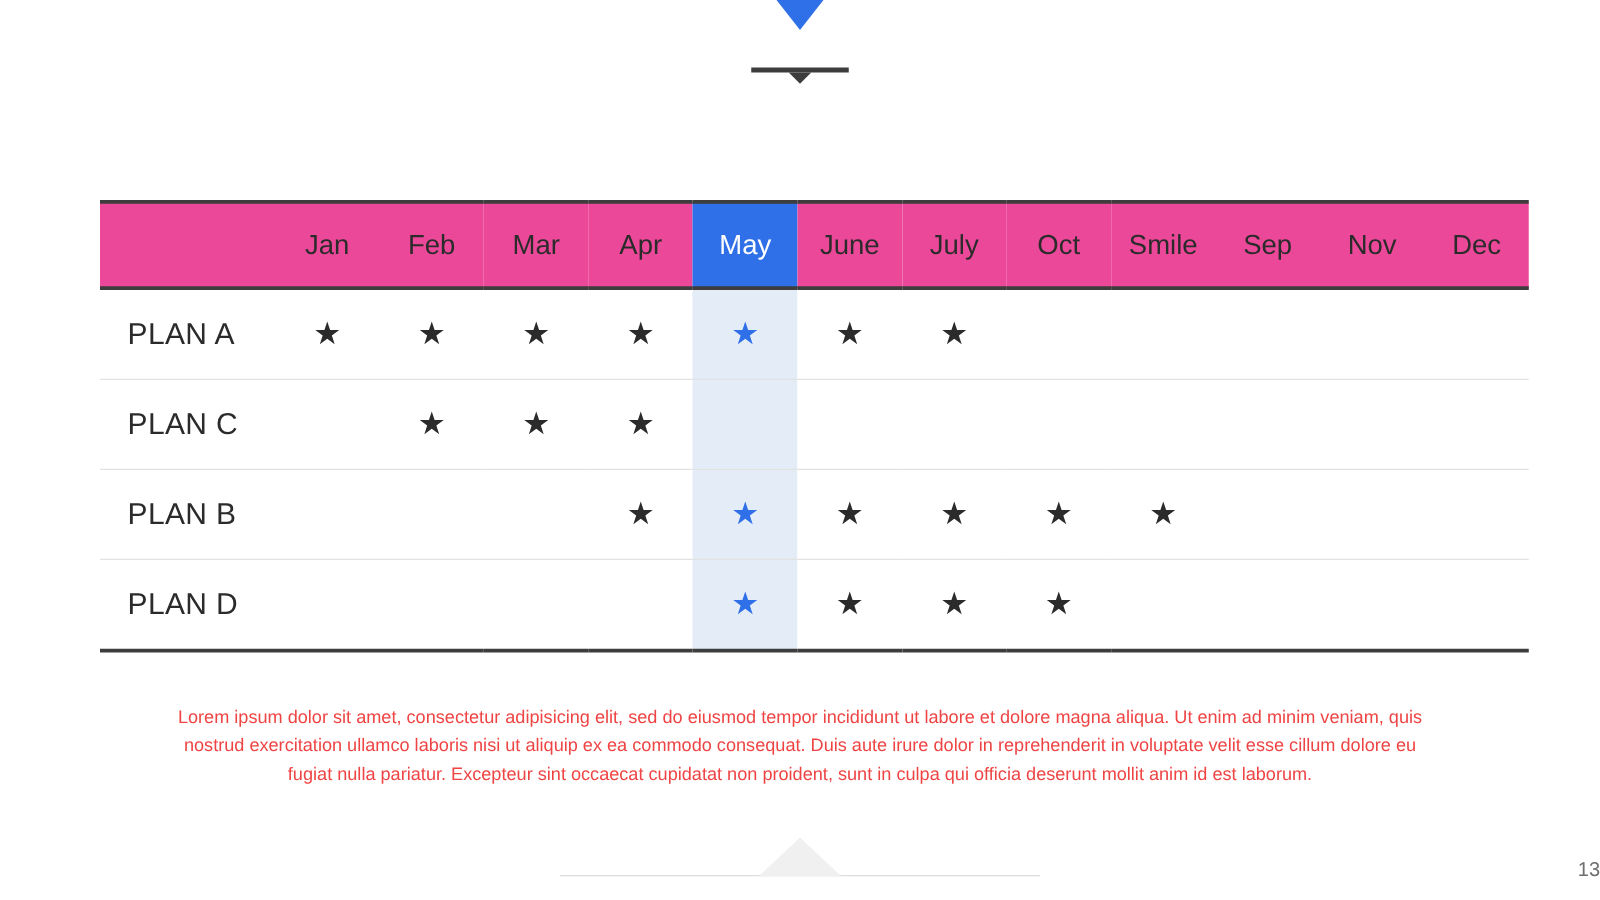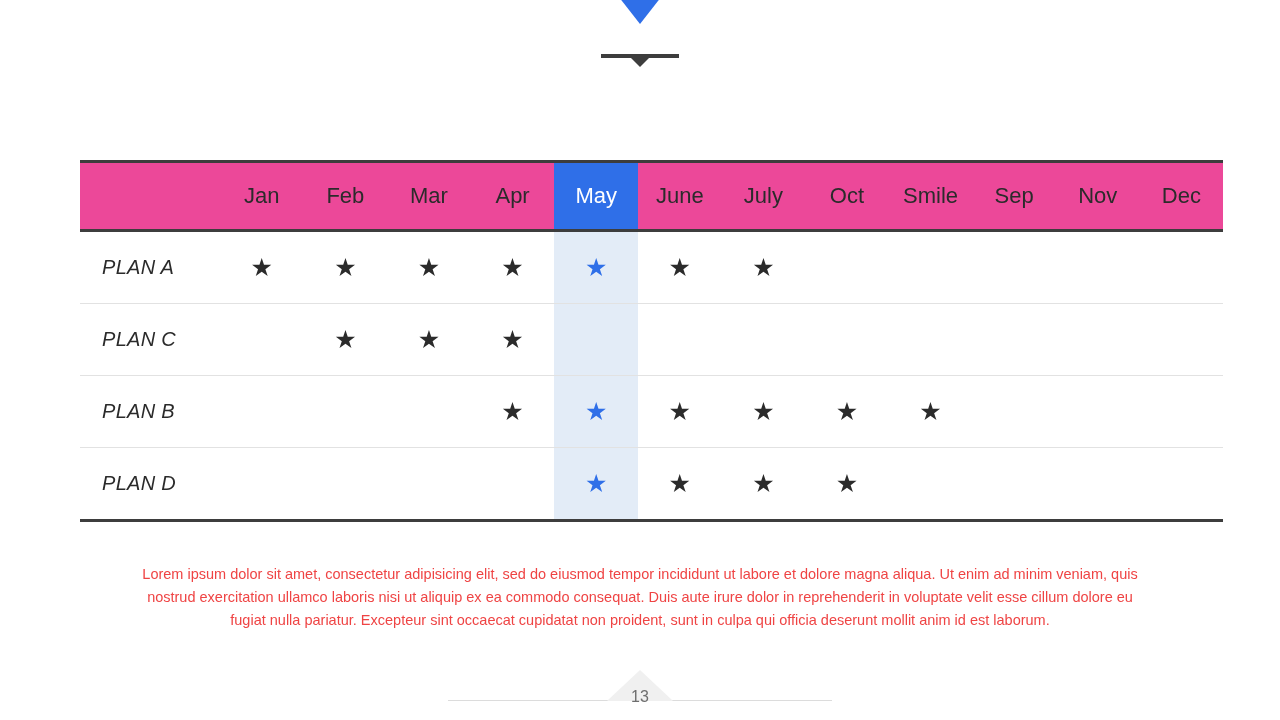--- a/index.html
+++ b/index.html
@@ -105,24 +105,23 @@
   }
   .plan-table tbody tr:last-child td {
     border-bottom: 3px solid #3d3d3d;
   }
   .plan-table tbody td.hl {
     background: #e3ecf7;
   }
   .plan-table tbody td.plan-label {
     text-align: left;
     padding-left: 22px;
-    font-size: 20px;
+    font-size: 24px;
     color: #2b2b2b;
     letter-spacing: 0.3px;
-    font-style: italic;
   }
   .star {
     font-size: 25px;
     line-height: 1;
     color: #2b2b2b;
     display: inline-block;
   }
   .star.blue { color: #2f6fe8; }
   .star.empty { visibility: hidden; }
 
@@ -163,21 +162,21 @@
     height: 0;
     border-left: 33px solid transparent;
     border-right: 33px solid transparent;
     border-bottom: 31px solid #f0f0f0;
   }
   .footer-num {
     position: absolute;
     left: 0;
     top: 28px;
     width: 1280px;
-    text-align: center;
+    text-align: right;
     font-size: 16px;
     color: #6e6e6e;
   }
 </style>
 </head>
 <body>
 
 <div class="top-marker"></div>
 
 <div class="title-wrap">

